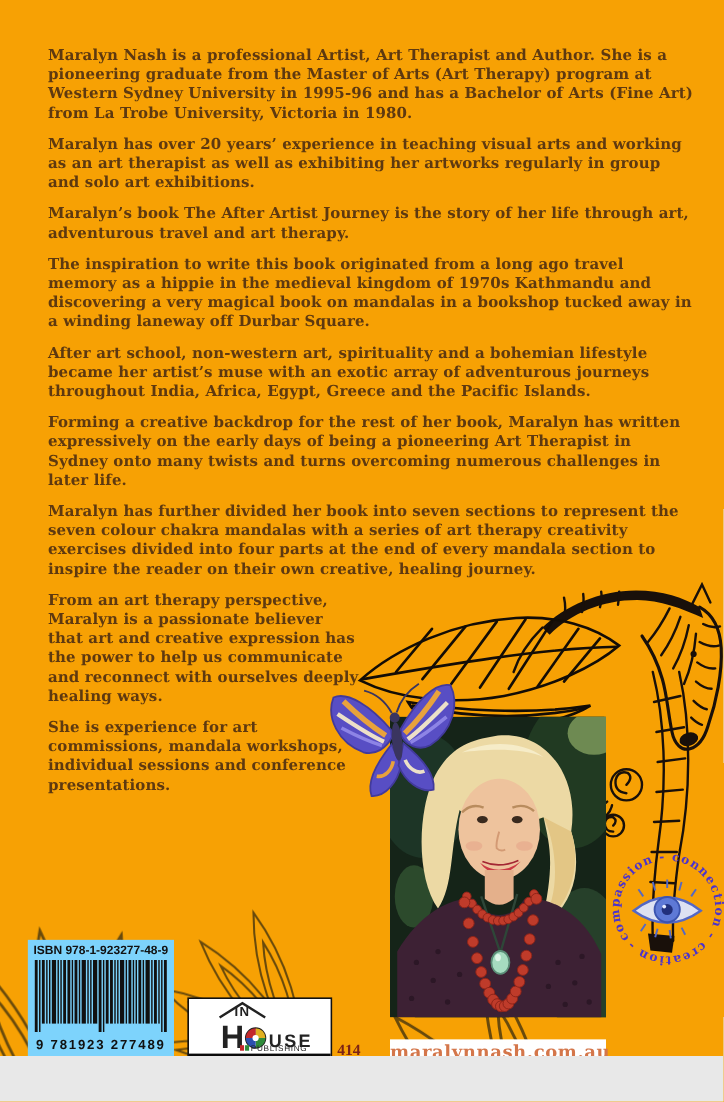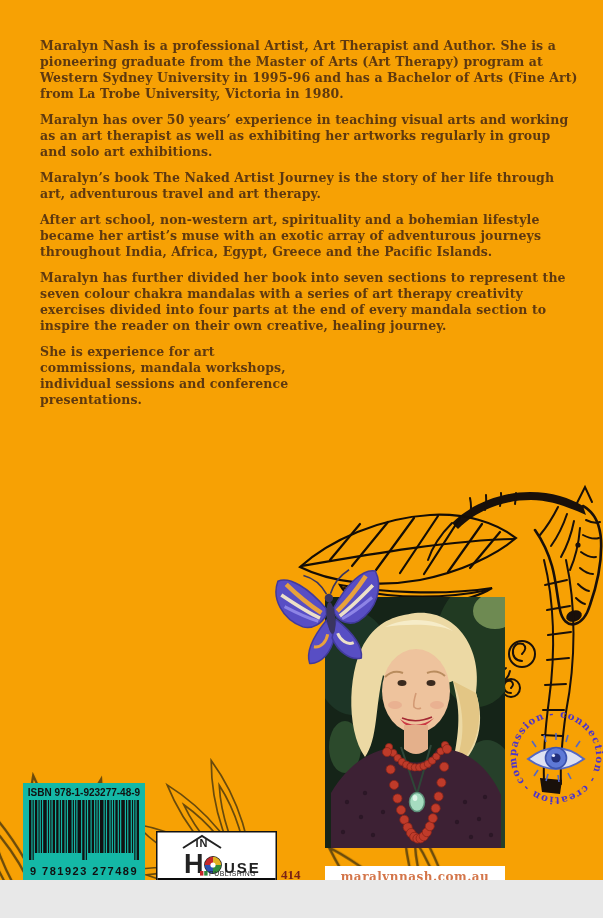--- a/index.html
+++ b/index.html
@@ -22,42 +22,42 @@
   .bio p.n3{max-width:272px;}
   
   .photo{position:absolute;left:325px;top:597px;width:180px;height:251px;z-index:3;overflow:hidden;}
   
   .butterfly{position:absolute;left:274px;top:548px;z-index:5;}
   
   .emblem{position:absolute;left:496px;top:697px;z-index:2;}
   
   .barcode{
     position:absolute;left:23px;top:783px;width:122px;height:106px;z-index:4;
-    background:#14b8a6;text-align:center;
+    background:#7dd3fc;text-align:center;
   }
   .barcode .isbn{
     margin-top:4px;font-family:"Liberation Sans",sans-serif;
     font-weight:bold;font-size:10px;color:#111;letter-spacing:0;
   }
   .barcode .digits{
     font-family:Liberation Sans, sans-serif;font-weight:bold;font-size:11px;
     color:#111;letter-spacing:1.5px;margin-top:-1px;
   }
   
   .publisher{position:absolute;left:156px;top:831px;z-index:4;}
   
   .printnum{
     position:absolute;left:281px;top:867px;z-index:4;
     font-family:"Liberation Serif",serif;font-weight:bold;font-size:13px;color:#7B2316;
   }
   
   .site{
     position:absolute;left:325px;top:866px;width:180px;height:23px;z-index:4;
     background:#ffffff;text-align:center;line-height:23px;
-    font-family:"DejaVu Serif",serif;font-weight:bold;font-size:12px;
+    font-family:"DejaVu Serif",serif;font-weight:bold;font-size:15px;
     color:#D4764A;letter-spacing:.5px;
   }
 </style>
 </head>
 <body>
 
 <div class="cover">
 
   <svg class="art" width="603" height="918" viewBox="0 0 603 918">
 
@@ -167,24 +167,27 @@
       <path d="M424,574 L460,518"></path>
         <path d="M448,572 L482,524"></path>
       <path d="M470,568 L500,532"></path>
       <path d="M340,585 C380,592 440,596 492,588 C470,602 420,610 380,606 C360,604 346,596 340,585 Z"></path>
       <path d="M344,588 C390,598 440,600 488,590"></path>
     </g>
   </svg>
 
   <div class="bio">
     <p>Maralyn Nash is a professional Artist, Art Therapist and Author. She is a pioneering graduate from the Master of Arts (Art Therapy) program at Western Sydney University in 1995-96 and has a Bachelor of Arts (Fine Art) from La Trobe University, Victoria in 1980.</p>
-    <p>Maralyn has over 50 years’ experience in teaching visual arts and working as an art therapist as well as exhibiting her artworks regularly in group and solo art exhibitions.</p>
-    <p>Maralyn’s book The Naked Artist Journey is the story of her life through art, adventurous travel and art therapy.</p>
+    <p>Maralyn has over 20 years’ experience in teaching visual arts and working as an art therapist as well as exhibiting her artworks regularly in group and solo art exhibitions.</p>
+    <p>Maralyn’s book The After Artist Journey is the story of her life through art, adventurous travel and art therapy.</p>
+    <p>The inspiration to write this book originated from a long ago travel memory as a hippie in the medieval kingdom of 1970s Kathmandu and discovering a very magical book on mandalas in a bookshop tucked away in a winding laneway off Durbar Square.</p>
     <p>After art school, non-western art, spirituality and a bohemian lifestyle became her artist’s muse with an exotic array of adventurous journeys throughout India, Africa, Egypt, Greece and the Pacific Islands.</p>
+    <p>Forming a creative backdrop for the rest of her book, Maralyn has written expressively on the early days of being a pioneering Art Therapist in Sydney onto many twists and turns overcoming numerous challenges in later life.</p>
     <p>Maralyn has further divided her book into seven sections to represent the seven colour chakra mandalas with a series of art therapy creativity exercises divided into four parts at the end of every mandala section to inspire the reader on their own creative, healing journey.</p>
+    <p class="n1">From an art therapy perspective, Maralyn is a passionate believer that art and creative expression has the power to help us communicate and reconnect with ourselves deeply healing ways.</p>
     <p class="n3">She is experience for art commissions, mandala workshops, individual sessions and conference presentations.</p>
   </div>
 
   <div class="photo">
     <svg width="180" height="251" viewBox="0 0 180 251">
       <rect width="180" height="251" fill="#152418"></rect>
       <ellipse cx="28" cy="66" rx="38" ry="52" fill="#1D3526"></ellipse>
       <ellipse cx="152" cy="48" rx="42" ry="62" fill="#213A22"></ellipse>
       <ellipse cx="162" cy="205" rx="34" ry="62" fill="#26402A"></ellipse>
       <ellipse cx="60" cy="220" rx="50" ry="50" fill="#1B3020"></ellipse>

